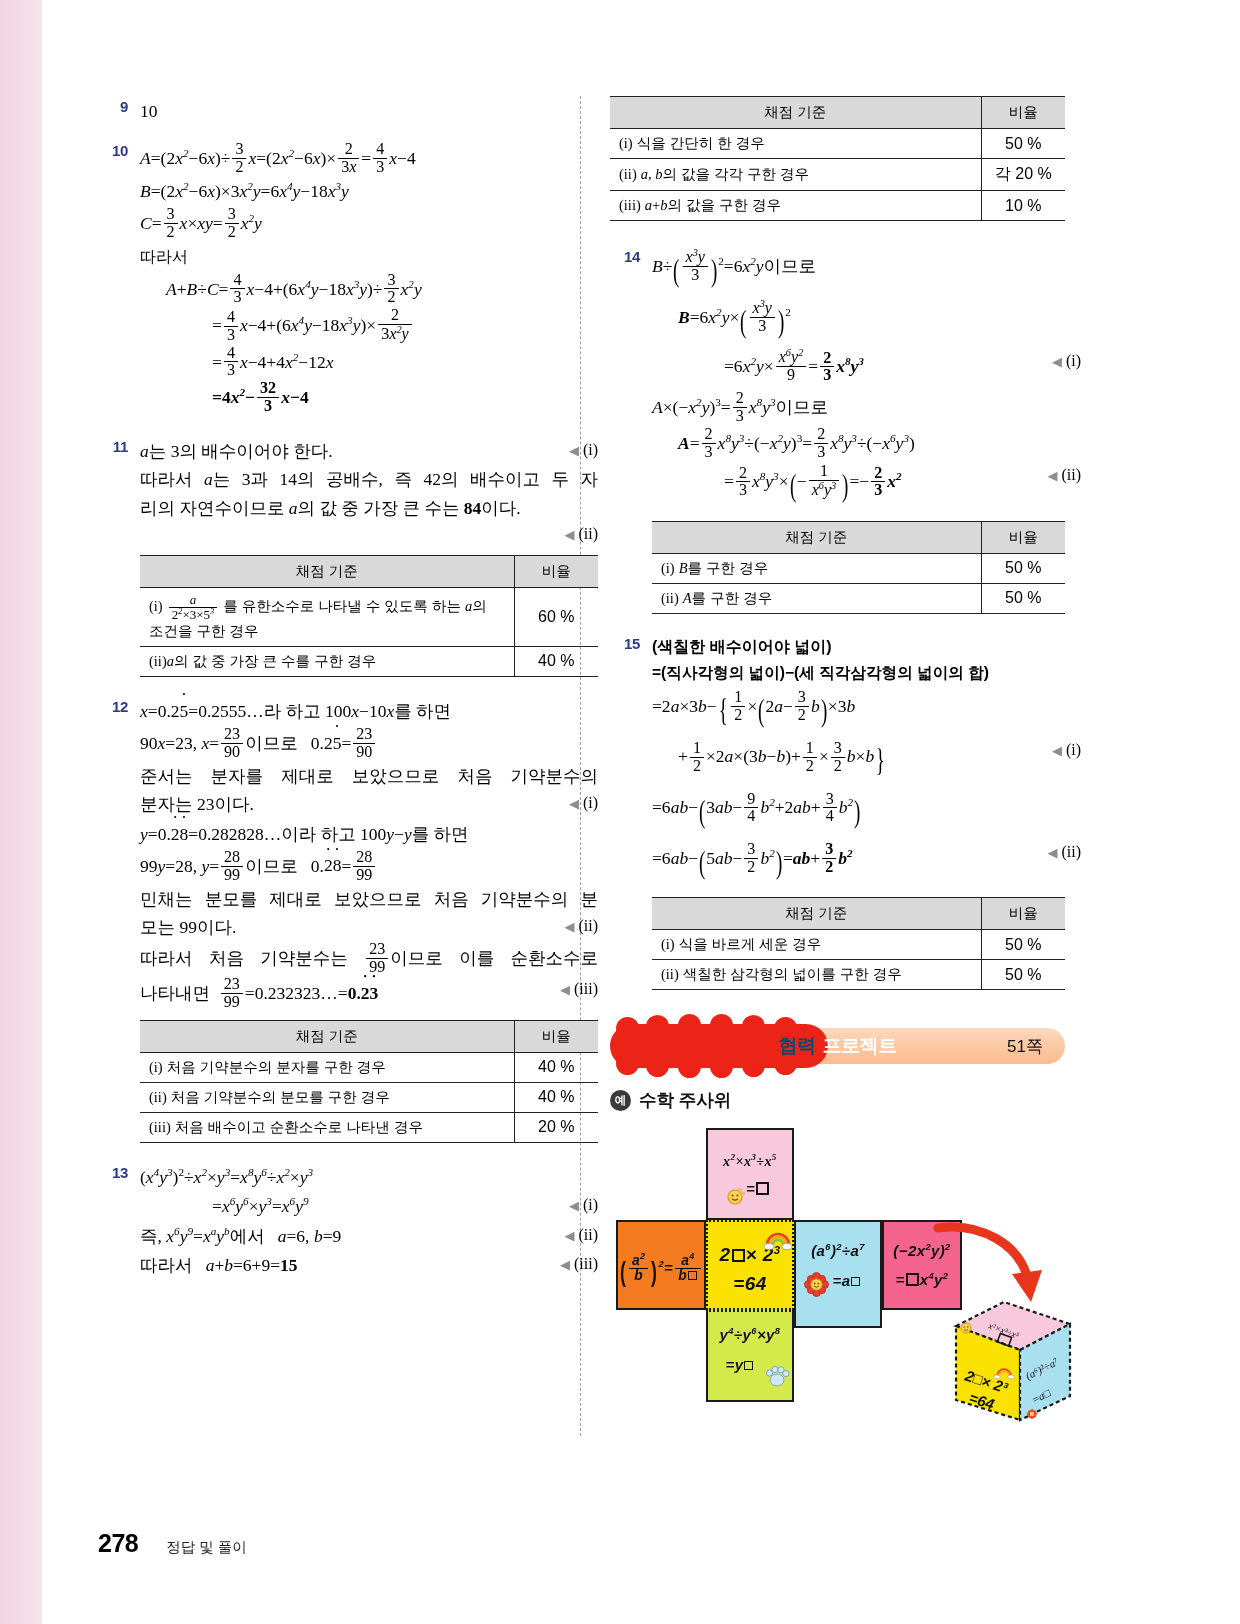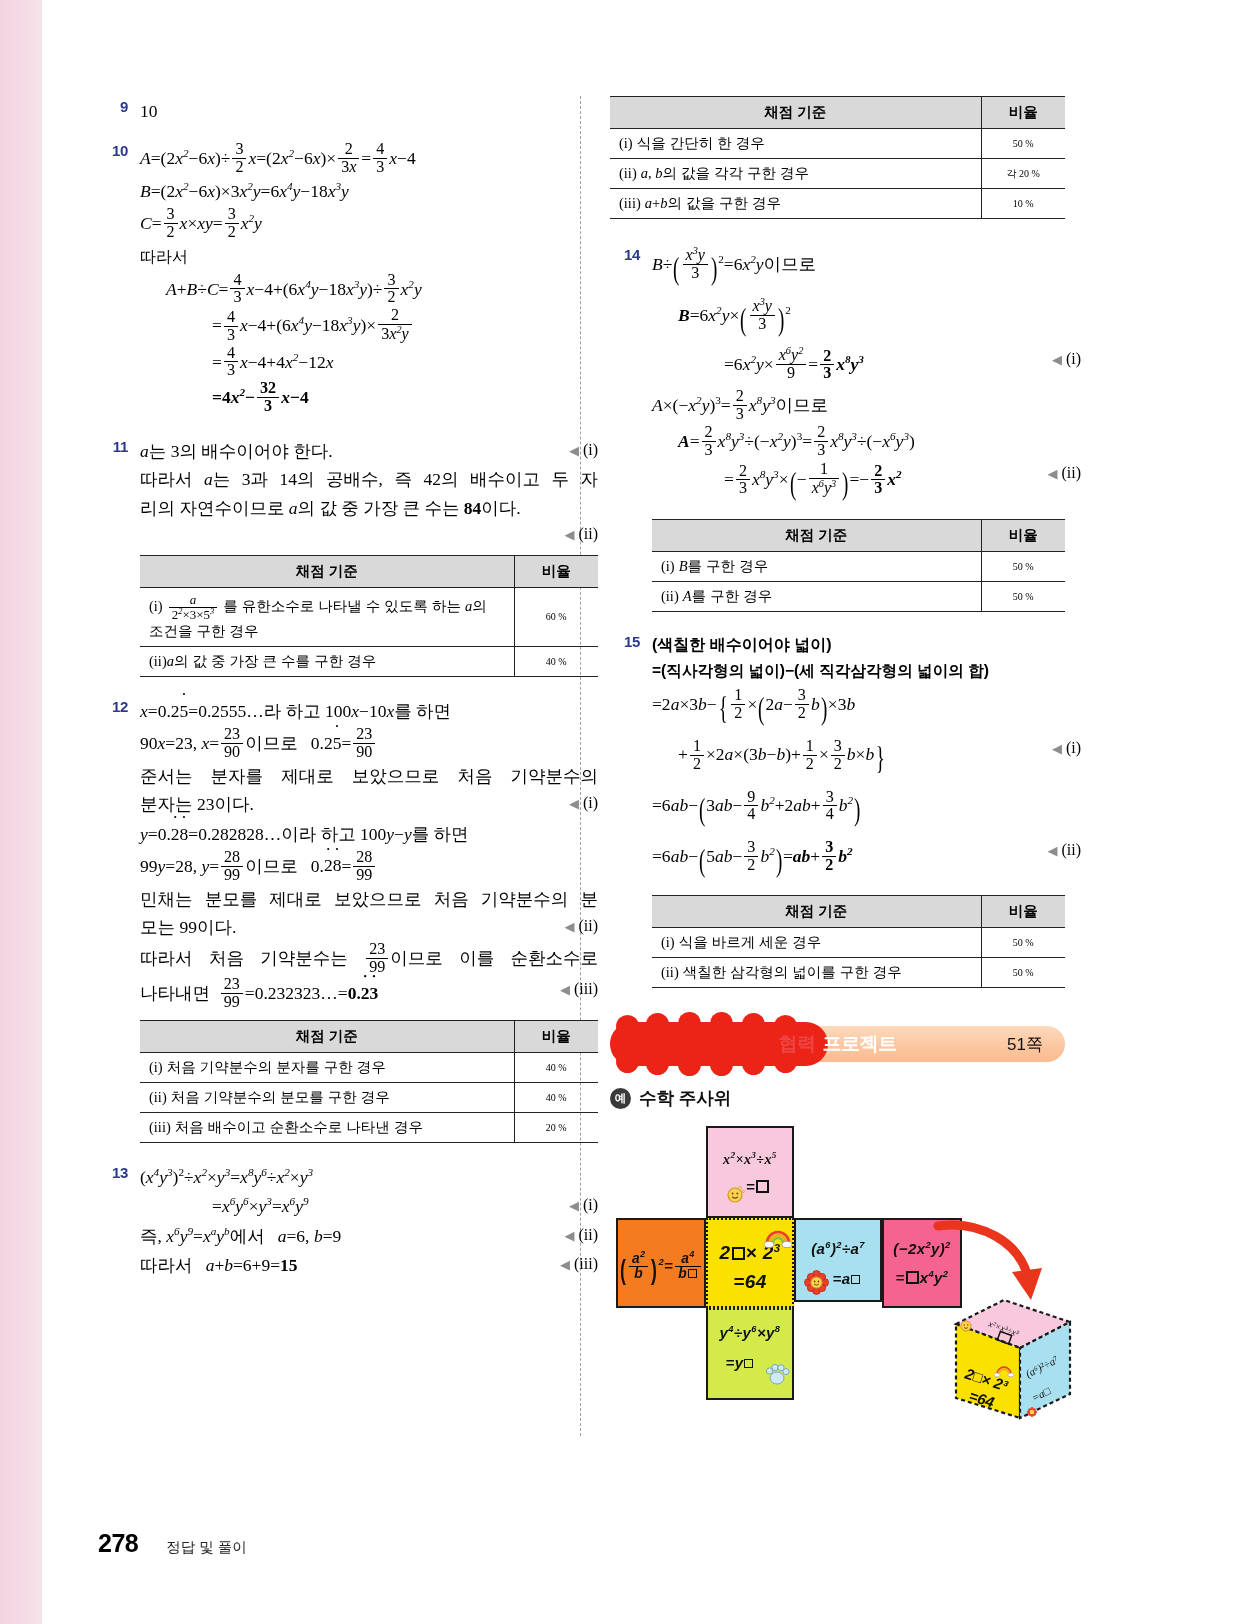--- a/index.html
+++ b/index.html
@@ -91,31 +91,31 @@
   table.grade {
     width:100%; border-collapse:collapse; margin:9px 0 6px 0;
     font-family:"Liberation Sans", sans-serif;
     table-layout:fixed;
   }
   table.grade th, table.grade td {
     border-top:1px solid #222; border-bottom:1px solid #222;
     padding:5px 9px; font-size:14.5px; color:#000;
   }
   table.grade thead th {
-    background:#d9d9d9; text-align:center; font-weight:bold;
+    background:#d9d9d9; text-align:center; font-weight:normal;
     border-top:1.6px solid #222; border-bottom:1px solid #222;
     padding:6px 9px;
     margin-top:12px;
   }
   table.grade tbody tr:last-child td { border-bottom:1.6px solid #222; }
   table.grade td.crit { text-align:left; border-right:1px solid #222; }
   table.grade th.crit { border-right:1px solid #222; }
   table.grade td.ratio, table.grade th.ratio {
-    text-align:center; width:84px; font-family:Liberation Serif, serif;
-    font-size:10px;
+    text-align:center; width:84px; font-family:Liberation Sans, sans-serif;
+    font-size:16px;
   }
   table.grade thead th.ratio { font-family:"Liberation Sans", sans-serif; font-size:14.5px; }
   .crit .k { font-family:"Liberation Sans", sans-serif; }
   .crit .rn { font-family:"Liberation Serif", serif; }
 
   
   #project {
     position:relative; margin-top:34px; height:44px;
   }
   #banner-bar {
@@ -132,21 +132,21 @@
     background:#ec2418; border-radius:22px;
   }
   #banner-badge .bump {
     position:absolute; width:23px; height:23px; border-radius:50%; background:#ec2418;
   }
   #banner-label {
     position:absolute; inset:0; display:flex; align-items:center; justify-content:center;
     font-family:"Liberation Sans", sans-serif; font-weight:bold; font-size:19px;
     letter-spacing:-.5px; z-index:4;
   }
-  #banner-label .hyeop { color:#ef4444; margin-right:7px; }
+  #banner-label .hyeop { color:#0c4a6e; margin-right:7px; }
   #banner-label .proj { color:#ffffff; }
   #banner-page {
     position:absolute; right:22px; top:11px; z-index:4;
     font-family:"Liberation Sans", sans-serif; font-weight:normal; font-size:17px; color:#111;
   }
 
   
   #ex-line { margin-top:20px; display:flex; align-items:center; gap:8px; }
   .ex-badge {
     display:inline-flex; align-items:center; justify-content:center;
@@ -544,21 +544,21 @@
           <svg width="28" height="24" viewBox="0 0 28 24">
             <path d="M3 19 A11 11 0 0 1 25 19" stroke="#e8402a" stroke-width="2.6" fill="none"></path>
             <path d="M6 19 A8 8 0 0 1 22 19" stroke="#f5a623" stroke-width="2.6" fill="none"></path>
             <path d="M9 19 A5 5 0 0 1 19 19" stroke="#7fc241" stroke-width="2.6" fill="none"></path>
             <ellipse cx="5" cy="20.5" rx="5" ry="3.2" fill="#fff" stroke="#999" stroke-width=".9"></ellipse>
             <ellipse cx="23" cy="20.5" rx="5" ry="3.2" fill="#fff" stroke="#999" stroke-width=".9"></ellipse>
           </svg>
         </div>
       </div>
 
-      <div class="face" style="left:184px; top:92px; width:88px; height:84px; background:#a8e0f0;">
+      <div class="face" style="left:184px; top:92px; width:88px; height:108px; background:#a8e0f0;">
         <div class="txt" style="top:20px; font-size:15px;">(a<sup style="font-size:.62em;">6</sup>)<sup style="font-size:.62em;">2</sup>÷a<sup style="font-size:.62em;">7</sup></div>
         <div class="txt" style="top:50px; font-size:15px;"><span style="margin-left:18px;">=a<span class="sq sm"></span></span></div>
         <div class="emoji" style="left:8px; top:50px;">
           <svg width="25" height="25" viewBox="0 0 25 25">
             <g fill="#e8402a" stroke="#b5281a" stroke-width=".8">
               <circle cx="12.5" cy="4.5" r="4"></circle>
                 <circle cx="20.5" cy="12.5" r="4"></circle>
               <circle cx="12.5" cy="20.5" r="4"></circle>
                 <circle cx="4.5" cy="12.5" r="4"></circle>
               <circle cx="18" cy="7" r="3.6"></circle>

